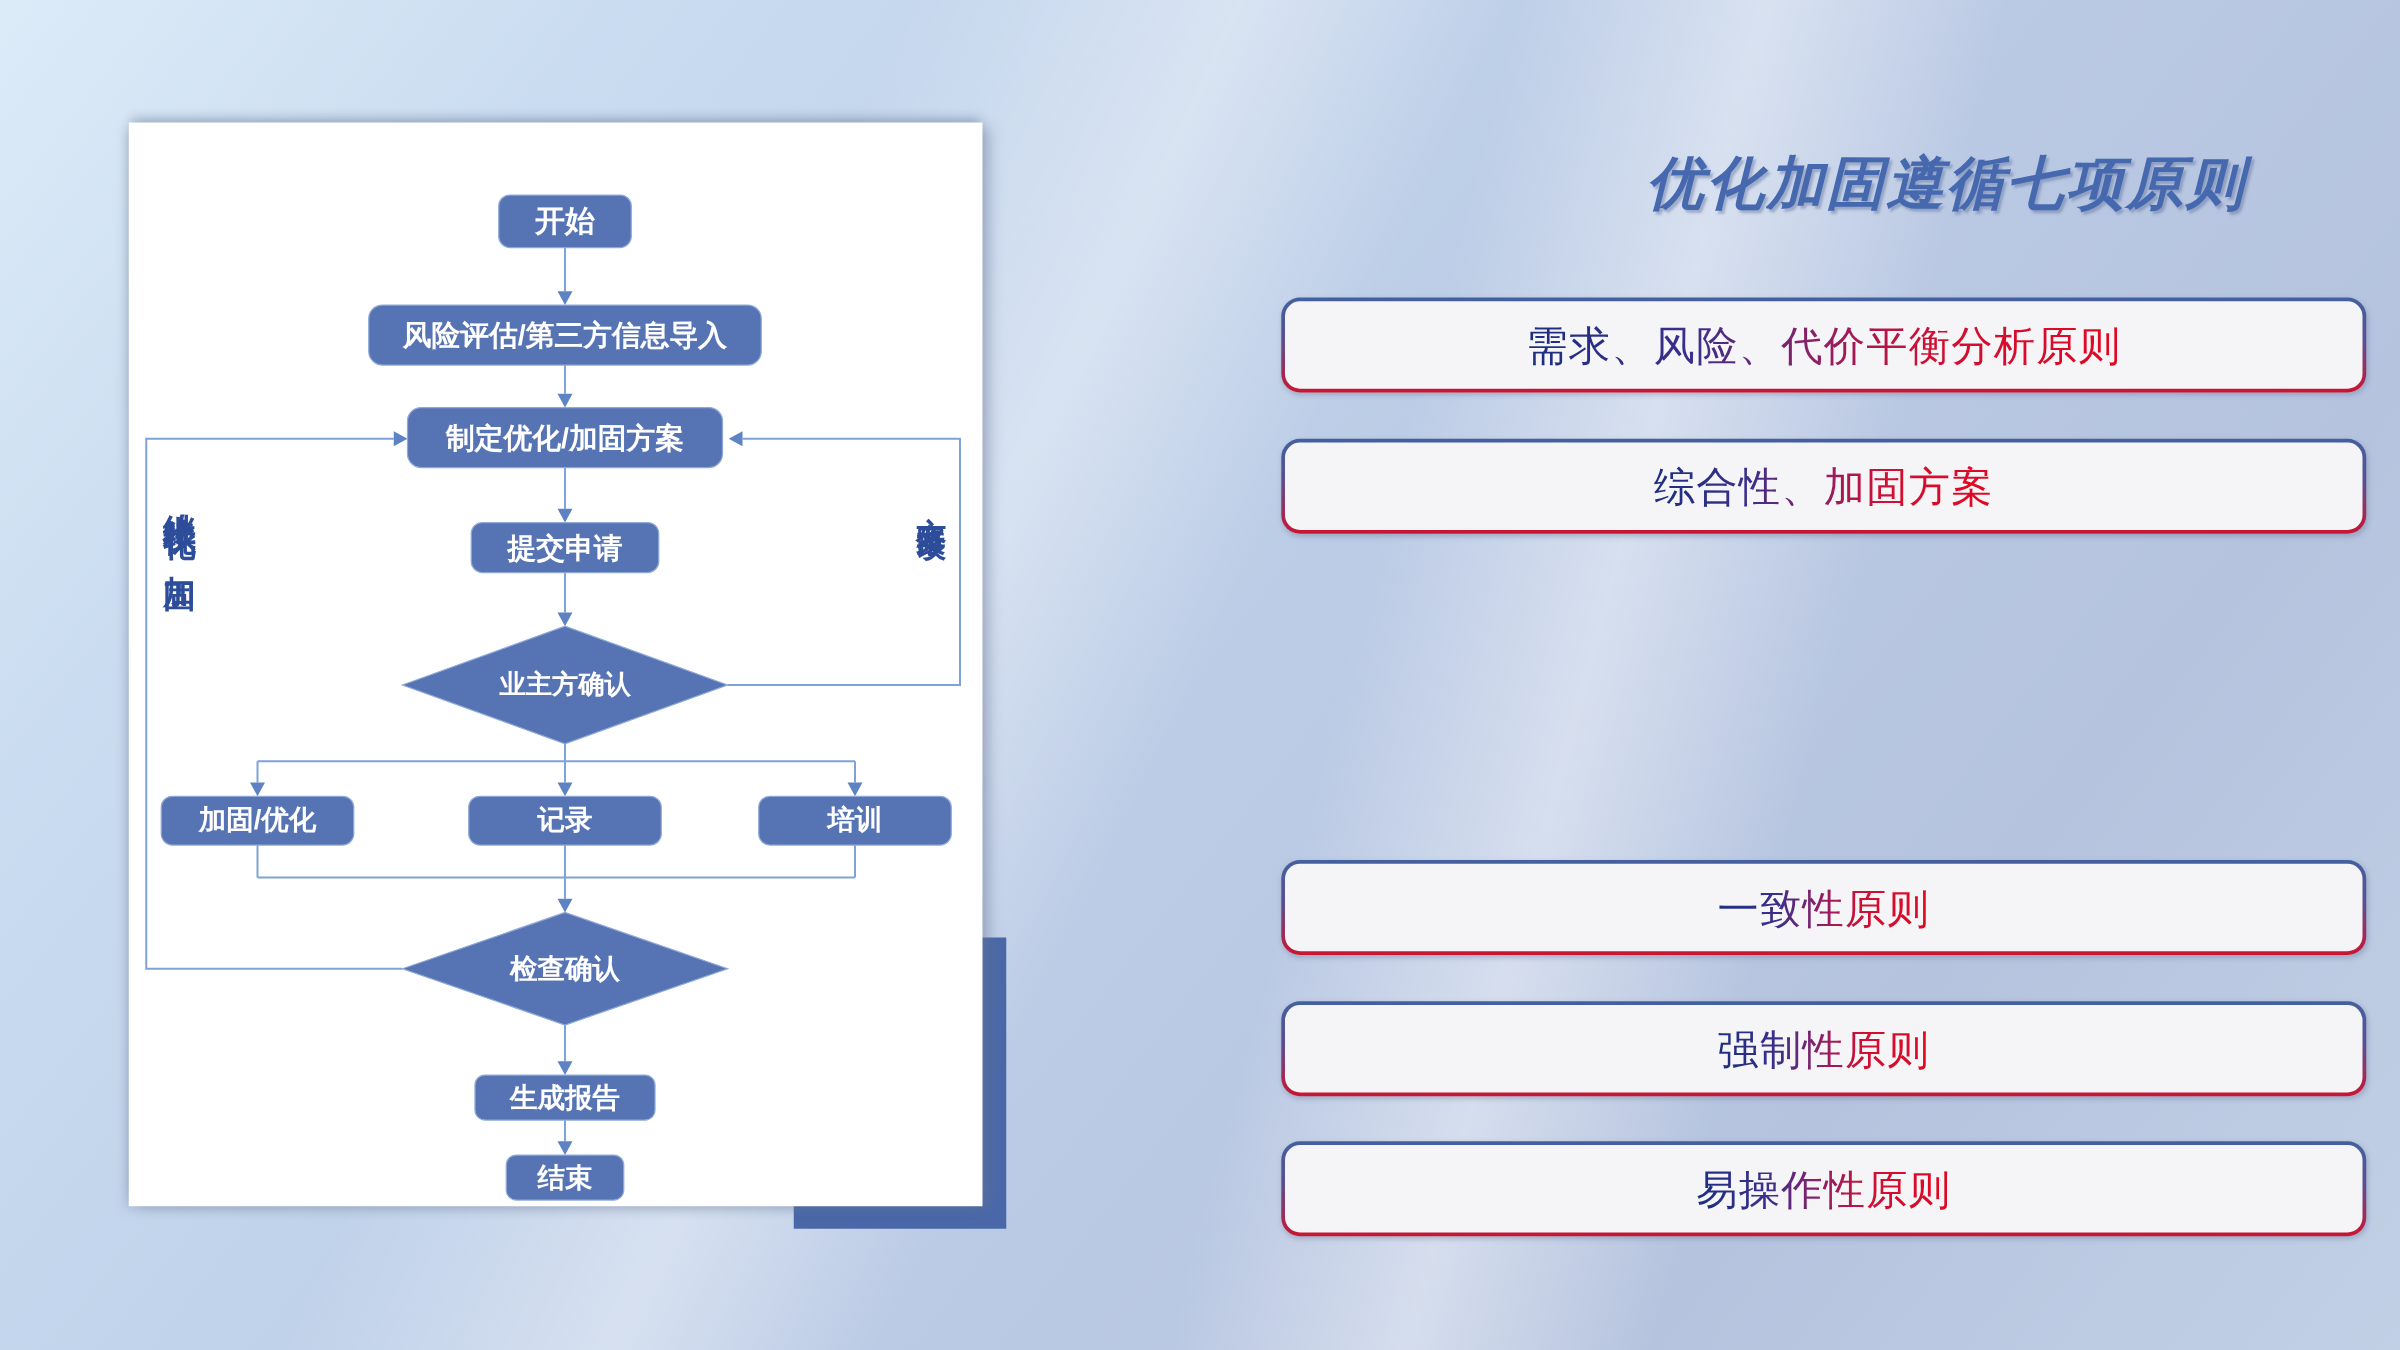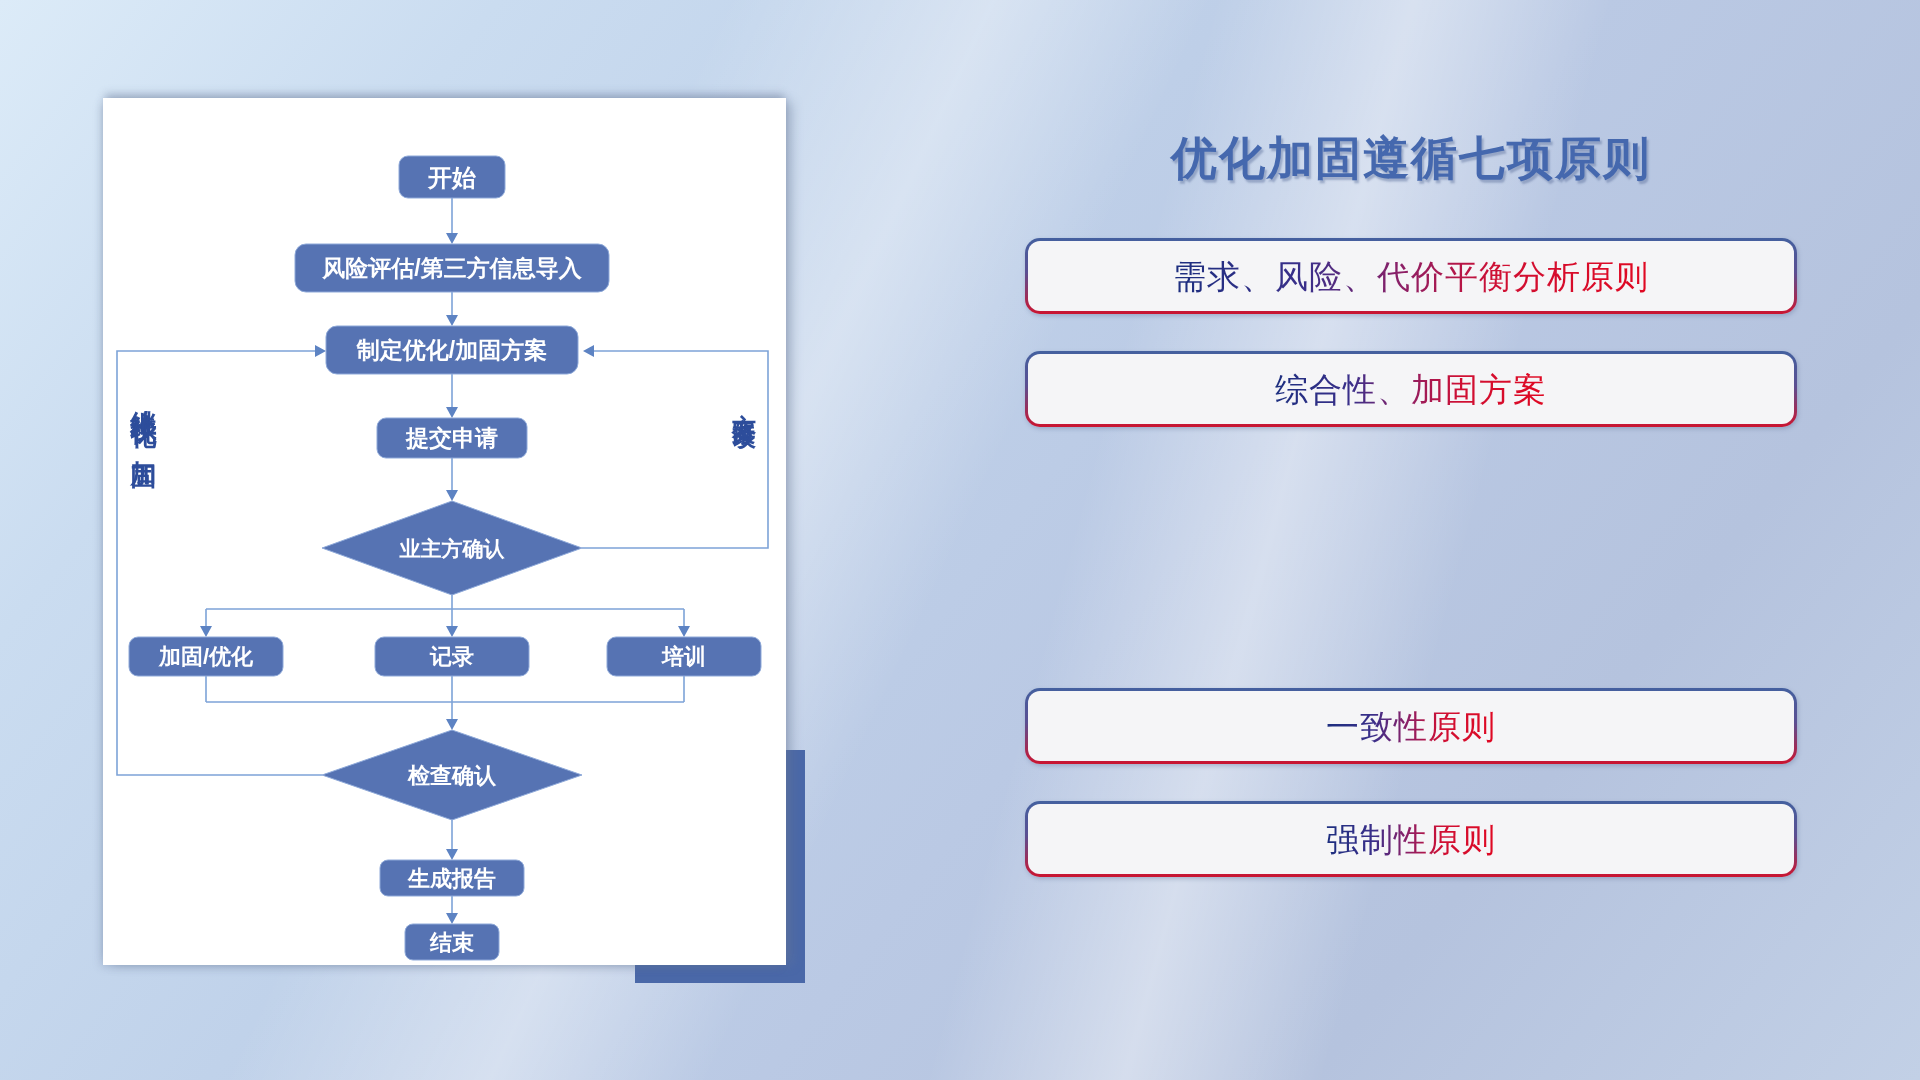--- a/index.html
+++ b/index.html
@@ -35,28 +35,29 @@
   }
   .vlabel{
     position:absolute;
     writing-mode:vertical-rl; text-orientation:upright;
     font-weight:bold; color:#2d4d9b; letter-spacing:4px; line-height:1;
   }
   .vlabel.continue{ left:28px; top:292px; font-size:26px; }
   .vlabel.revise  { left:629px; top:296px; font-size:24px; }
 
   .page-title{
-    position:absolute; left:1025px; top:128px; width:772px;
-    text-align:center; font-size:46px; font-weight:bold; color:#4568ae;
+    position:absolute; left:1025px; top:116px; width:772px;
+    text-align:right; font-size:46px; font-weight:bold; color:#4568ae;
     letter-spacing:2px;
     text-shadow:2px 3px 2px rgba(90,110,155,.45);
+    font-style:italic;
   }
 
   .pbox{
-    position:absolute; left:1025px; width:772px; height:76px;
+    position:absolute; left:1025px; width:868px; height:76px;
     padding:3px; border-radius:15px;
     background:linear-gradient(180deg,#44609f 0%,#5a4f92 45%,#cb1430 100%);
     box-shadow:1px 2px 4px rgba(90,105,145,.35);
   }
   .pbox-in{
     width:100%; height:100%;
     background:#f5f5f7; border-radius:12px;
     display:flex; align-items:center; justify-content:center;
   }
   .grad-text{
@@ -182,14 +183,19 @@
   <div class="pbox" style="top:801px">
     <div class="pbox-in">
         <span class="grad-text">强制性原则</span>
       </div>
   </div>
   <div class="pbox" style="top:688px">
     <div class="pbox-in">
         <span class="grad-text">一致性原则</span>
       </div>
   </div>
+  <div class="pbox" style="top:913px">
+    <div class="pbox-in">
+        <span class="grad-text">易操作性原则</span>
+      </div>
+  </div>
 
 </div>
 
 </body></html>

